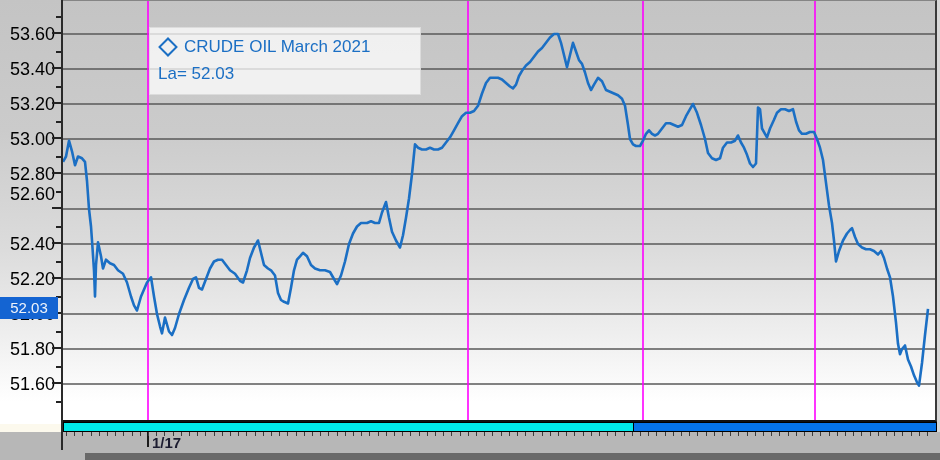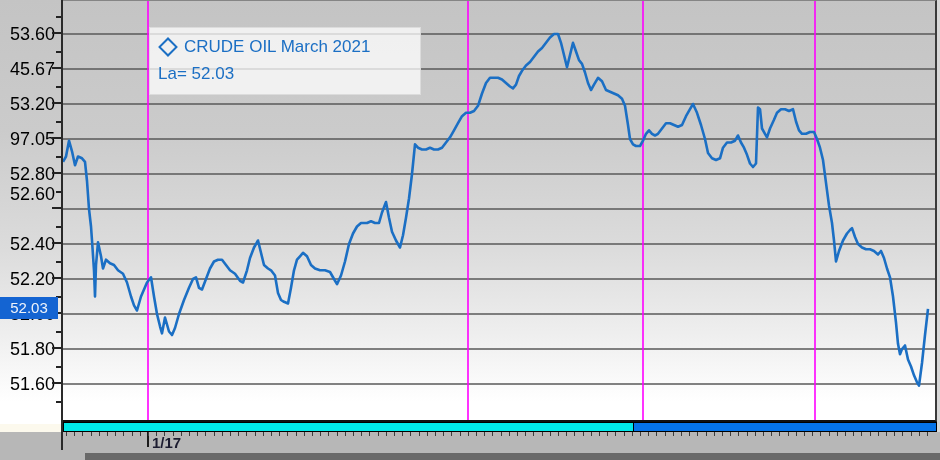--- a/index.html
+++ b/index.html
@@ -114,25 +114,25 @@
         <span>52.03</span>
       </div>
     </div>
   </div>
 
   <div id="y-axis">
     <div id="y-axis-line"></div>
     <div id="price-badge">52.03</div>
   <div class="y-lbl" style="top: 24px;">53.60</div>
       <div class="y-tick-major" style="top: 32px;"></div>
-      <div class="y-lbl" style="top: 59px;">45.67</div>
+      <div class="y-lbl" style="top: 59px;">53.40</div>
       <div class="y-tick-major" style="top: 67px;"></div>
       <div class="y-lbl" style="top: 94px;">53.20</div>
       <div class="y-tick-major" style="top: 102px;"></div>
-      <div class="y-lbl" style="top: 129px;">97.05</div>
+      <div class="y-lbl" style="top: 129px;">53.00</div>
       <div class="y-tick-major" style="top: 137px;"></div>
       <div class="y-lbl" style="top: 164px;">52.80</div>
       <div class="y-tick-major" style="top: 172px;"></div>
       <div class="y-lbl" style="top: 184px;">52.60</div>
       <div class="y-tick-major" style="top: 207px;"></div>
       <div class="y-lbl" style="top: 234px;">52.40</div>
       <div class="y-tick-major" style="top: 242px;"></div>
       <div class="y-lbl" style="top: 269px;">52.20</div>
       <div class="y-tick-major" style="top: 277px;"></div>
       <div class="y-lbl" style="top: 304px;">52.00</div>

